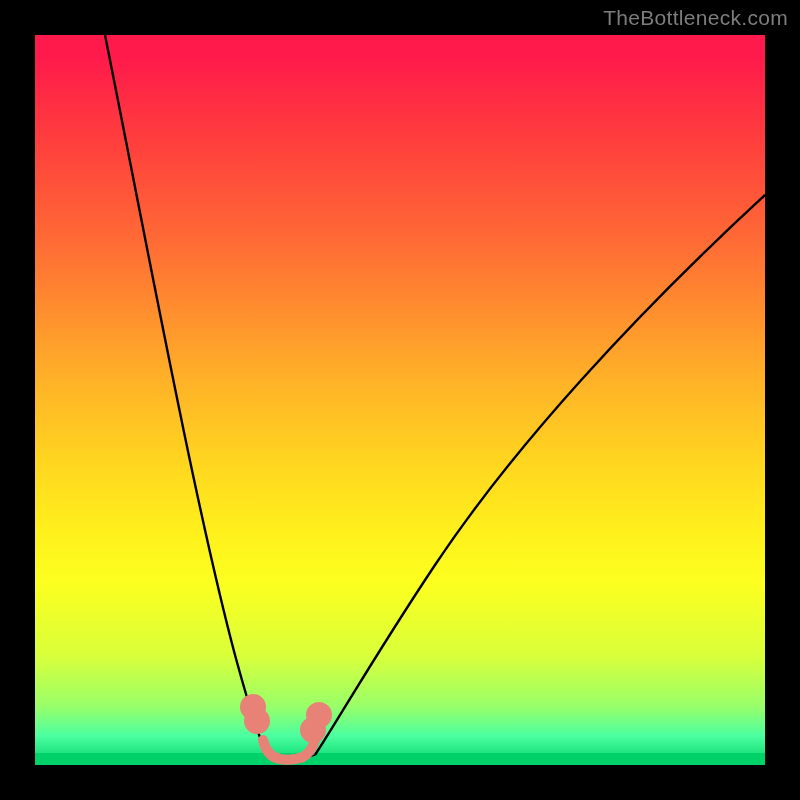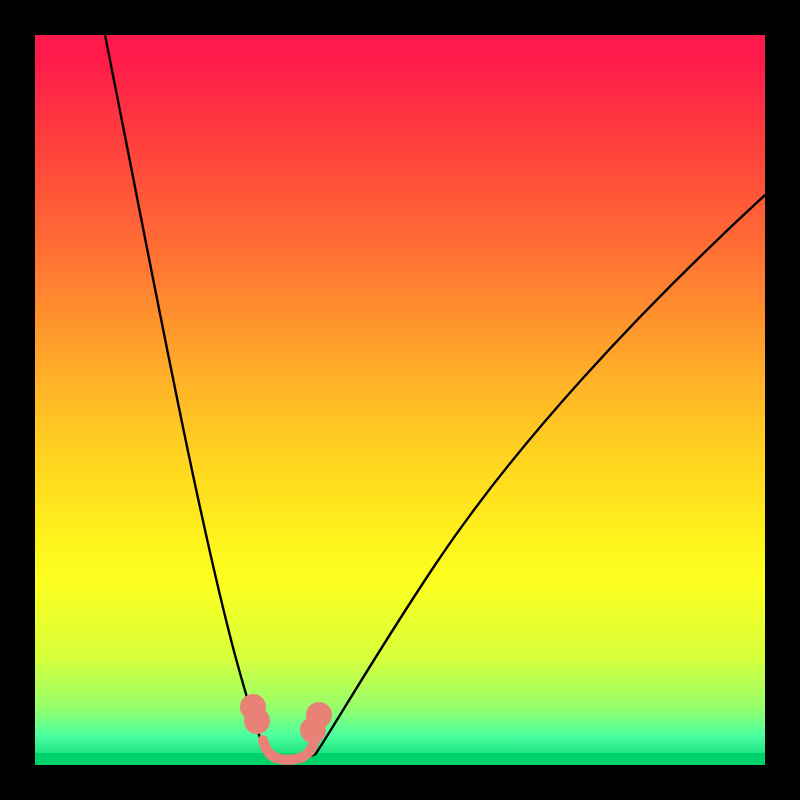--- a/index.html
+++ b/index.html
@@ -94,13 +94,14 @@
       <g fill="#e88277" stroke="#e88277" stroke-width="10" stroke-linecap="round">
         <circle cx="218" cy="672" r="8"></circle>
         <circle cx="222" cy="686" r="8"></circle>
         <path d="M 228 705 Q 232 722 245 724 Q 258 726 268 722 Q 276 718 280 705" fill="none"></path>
         <circle cx="278" cy="695" r="8"></circle>
         <circle cx="284" cy="680" r="8"></circle>
       </g>
     </svg>
   </div>
 
+  <div class="watermark">TheBottleneck.com</div>
 </div>
 
 </body></html>

